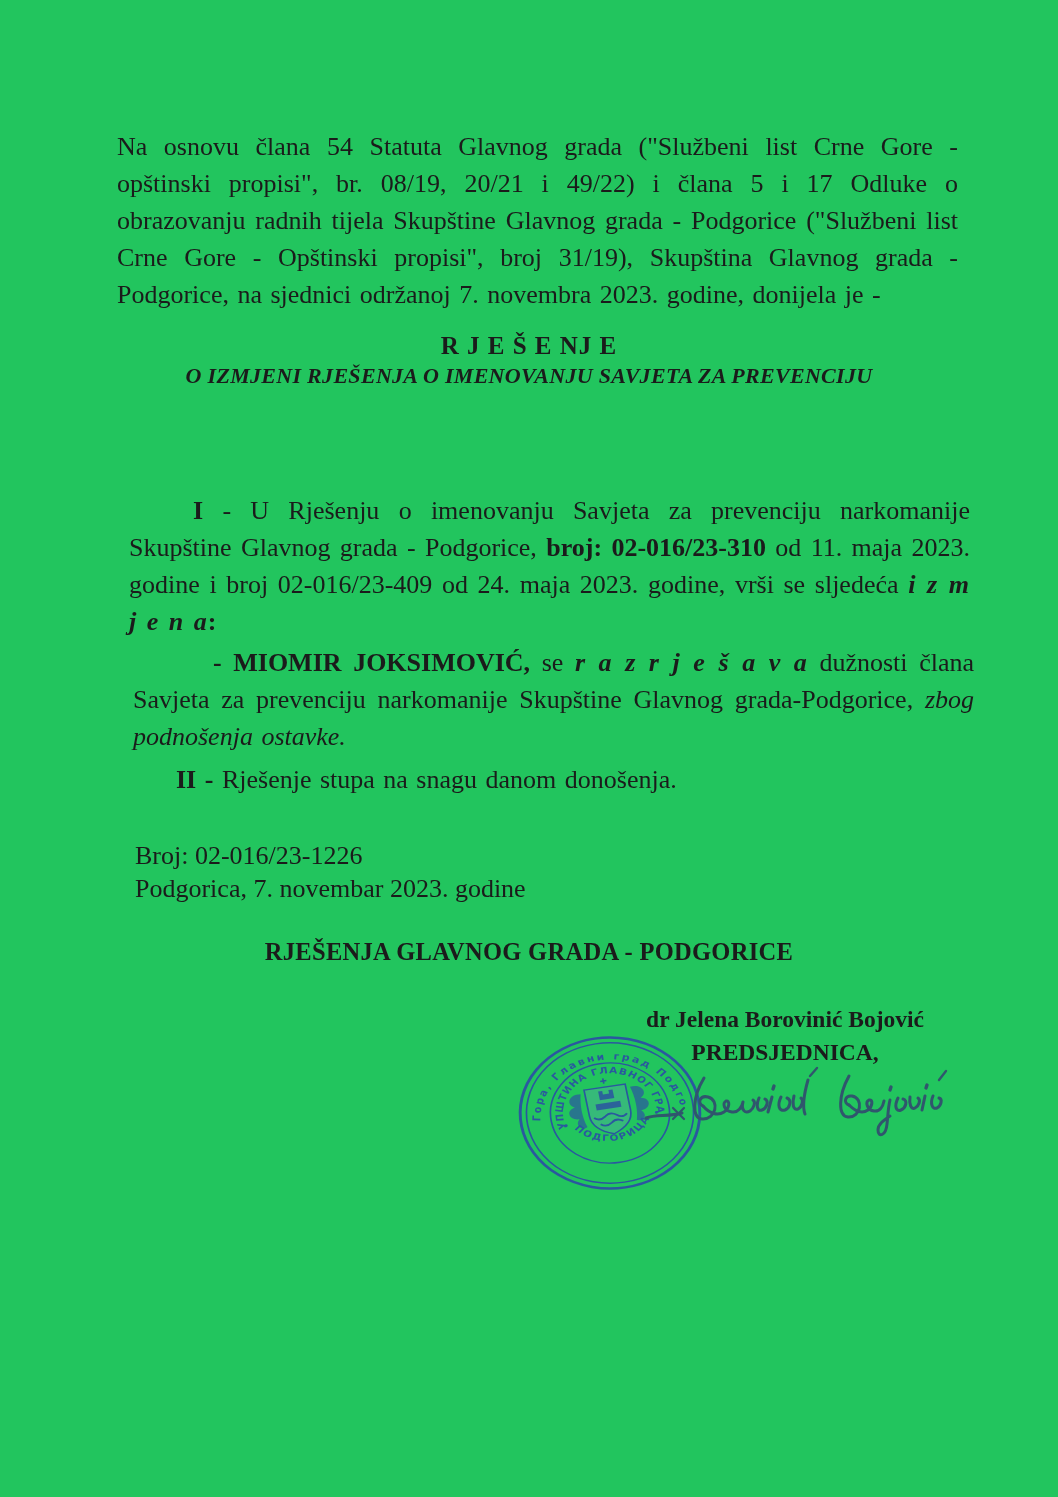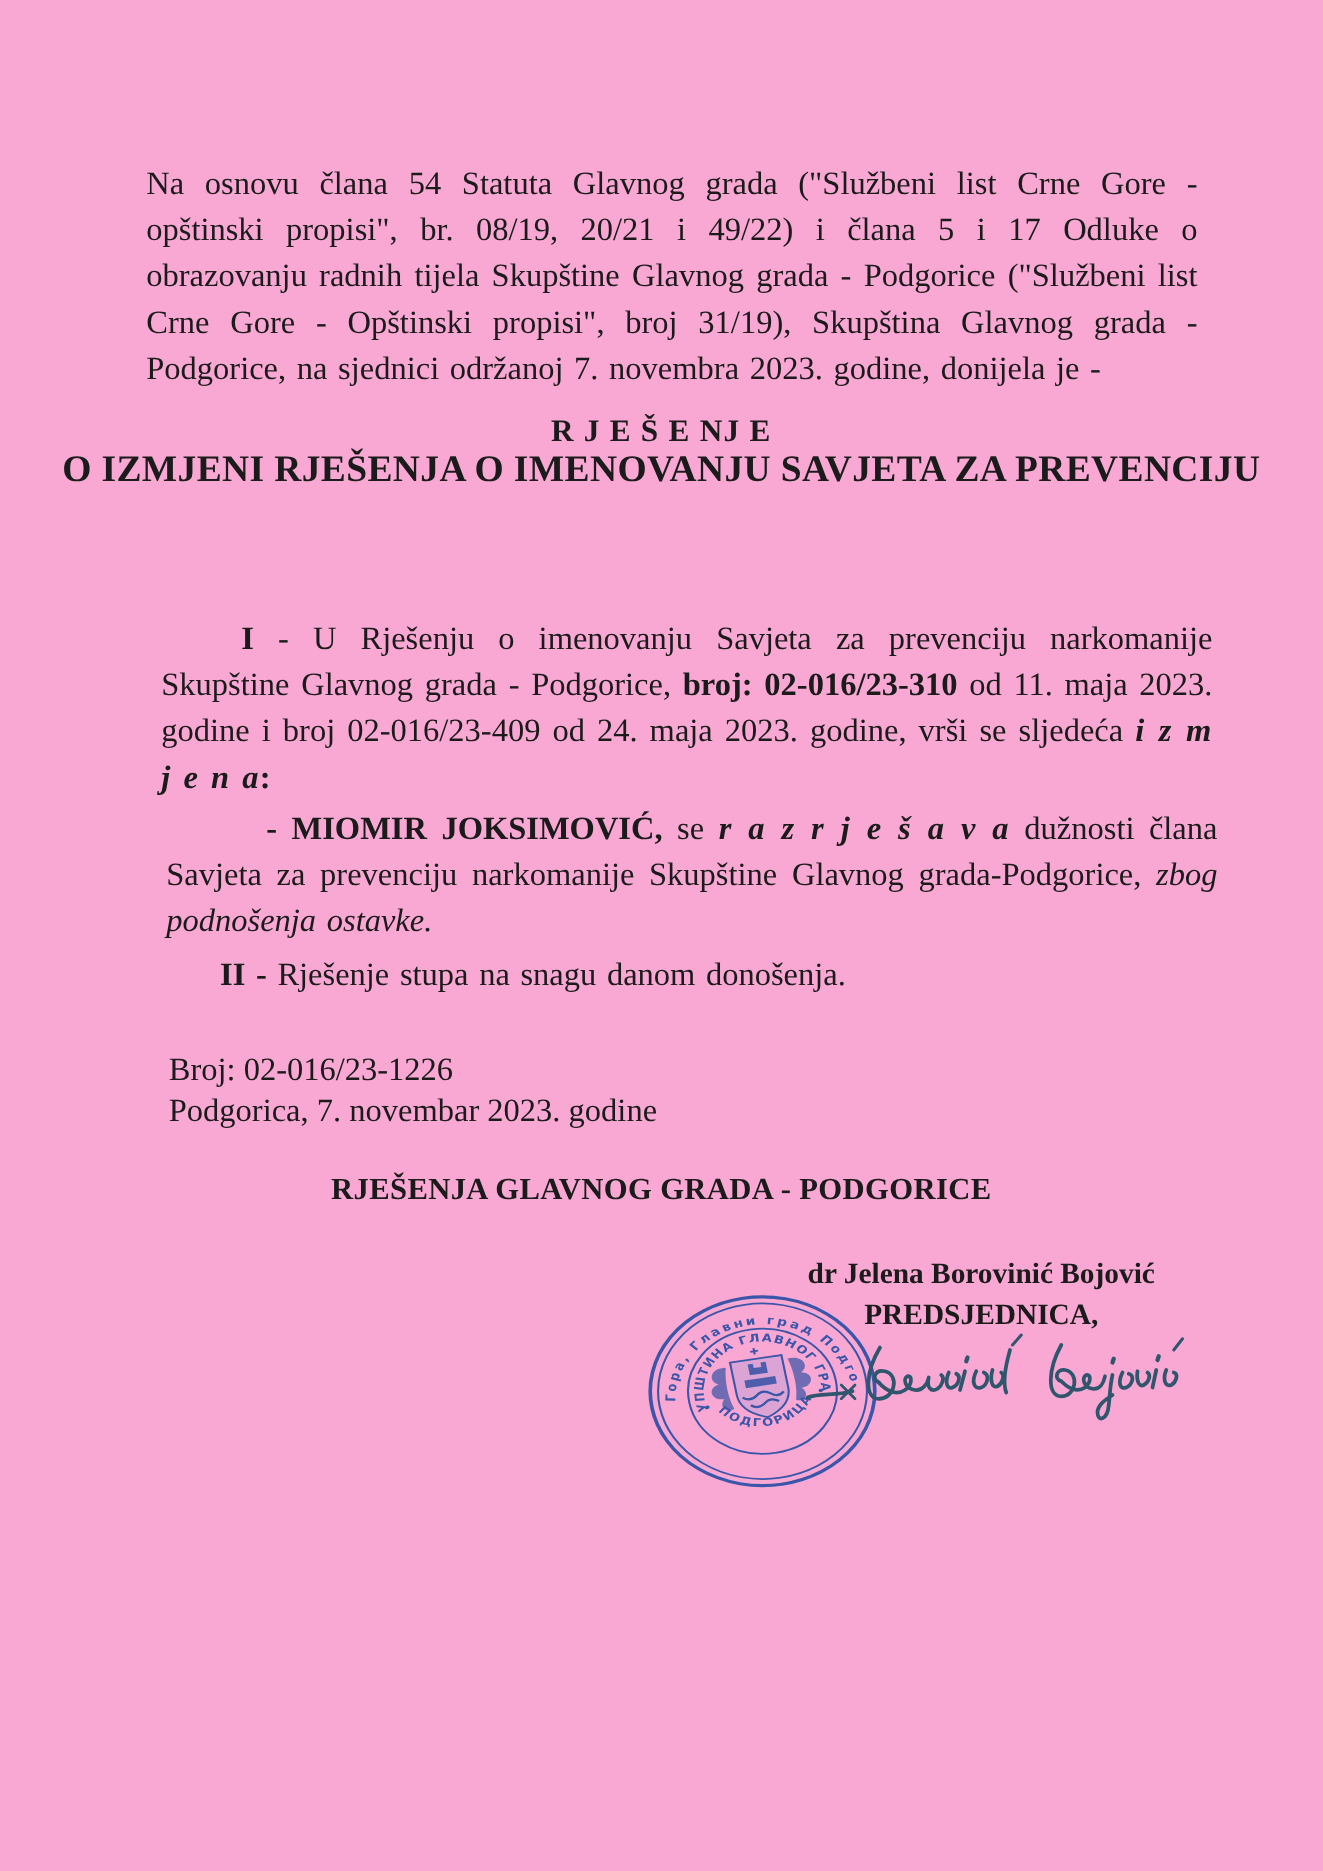--- a/index.html
+++ b/index.html
@@ -1,35 +1,35 @@
 <!DOCTYPE html>
 <html lang="sr"><head>
 <meta charset="utf-8">
 <style>
   html,body{margin:0;padding:0;background:#fff;}
   .page{
     position:relative;
     width:1058px;height:1497px;
-    background:#f9a8d4;
+    background:#22c55e;
     color:#1b1b1b;
     font-family:"Liberation Serif", serif;
     overflow:hidden;
   }
   .abs{position:absolute;}
   .bodytext{
     font-size:26px;line-height:37px;
     text-align:justify;word-spacing:2px;
     width:841px;left:117px;
   }
   .indent64{text-indent:64px;}
   .indent80{text-indent:80px;}
   .indent55{text-indent:55px;text-align:left;}
   .title-block{left:0;width:100%;text-align:center;font-weight:bold;}
   .title-l1{font-size:25px;line-height:30px;letter-spacing:1px;}
-  .title-l2{font-size:30px;line-height:30px;letter-spacing:0.3px;}
+  .title-l2{font-size:22px;line-height:30px;letter-spacing:0.3px;font-style:italic;}
   .plain-line{font-size:26px;line-height:34px;left:135px;text-align:left;}
   .org-line{left:0;width:100%;text-align:center;font-weight:bold;font-size:24.5px;letter-spacing:0.3px;}
   .signer{left:600px;width:370px;text-align:center;font-weight:bold;font-size:23.5px;line-height:33px;z-index:2;}
   b.hv{font-weight:bold;}
   .bi{font-weight:bold;font-style:italic;letter-spacing:1px;}
   .it{font-style:italic;}
   .stamp-svg{z-index:1;opacity:.92;}
   .sig-svg{z-index:3;}
 </style>
 </head>

